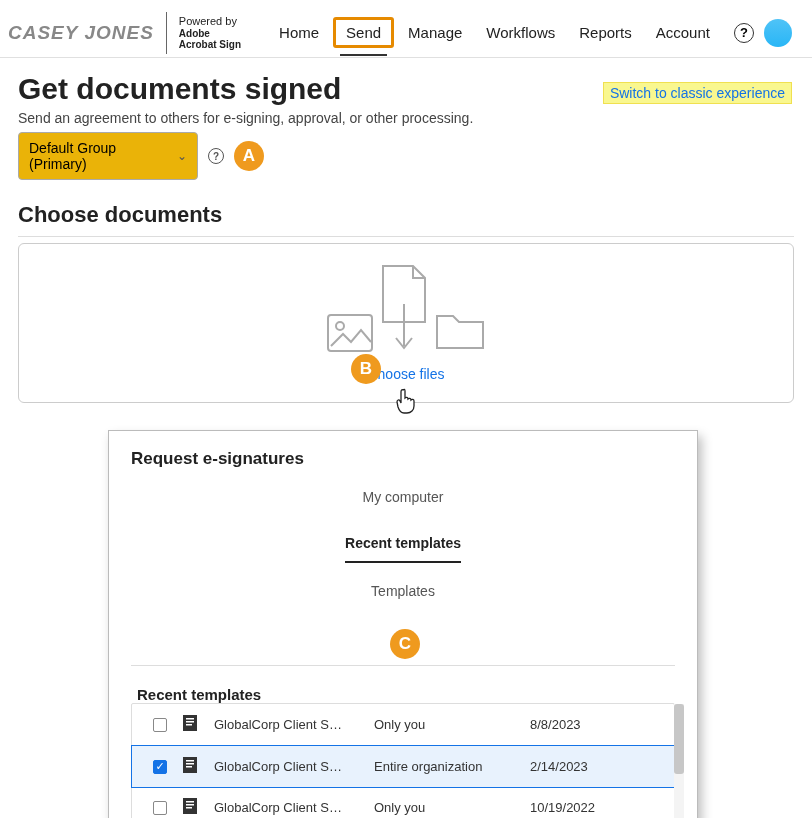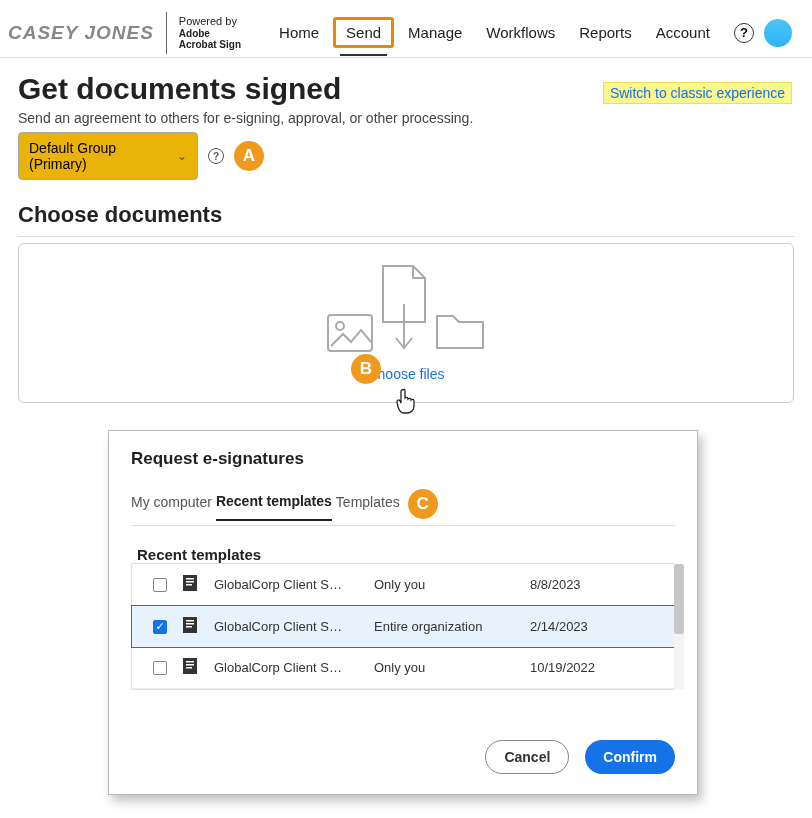--- a/index.html
+++ b/index.html
@@ -35,21 +35,21 @@
   .addfile-label { font-size:12px; color:#444; margin-top:16px; }
   .upload-box { border:1px solid #ccc; border-radius:6px; height:160px; margin-top:6px; display:flex; flex-direction:column; align-items:center; justify-content:center; position:relative; }
   .upload-icons { display:flex; align-items:flex-end; gap:6px; }
   .choose-files { color:#1473e6; font-size:14px; margin-top:14px; cursor:pointer; }
   .cursor-hand { position:absolute; bottom:-12px; left:50%; transform:translateX(-50%); font-size:20px; }
   .marker-b { position:absolute; left:332px; top:110px; }
 
   
   .modal { position:absolute; top:430px; left:108px; width:590px; background:#fff; border:1px solid #bbb; box-shadow:4px 6px 10px rgba(0,0,0,0.25); padding:18px 22px 20px 22px; }
   .modal-title { font-size:17px; font-weight:700; color:#222; }
-  .tabs { display:flex; gap:4px; margin-top:20px; border-bottom:1px solid #ddd; align-items:center; }
+  .tabs { display:flex; gap:20px; margin-top:20px; border-bottom:1px solid #ddd; align-items:center;flex-direction:column; }
   .tab { font-size:14px; padding-bottom:10px; color:#555; cursor:pointer; }
   .tab.active { color:#222; font-weight:600; border-bottom:2px solid #222; }
   .marker-c { margin-left:4px; margin-bottom:6px; }
   .table-title { font-size:15px; font-weight:700; margin-top:20px; color:#222; margin-left:6px; }
   .thead { display:flex; align-items:center; padding:8px 6px; font-size:13px; font-weight:700; color:#333; }
   .col-chk { width:44px; display:flex; justify-content:center; }
   .col-icon { width:32px; }
   .col-name { width:160px; }
   .col-shared { width:156px; }
   .col-last { flex:1; }

